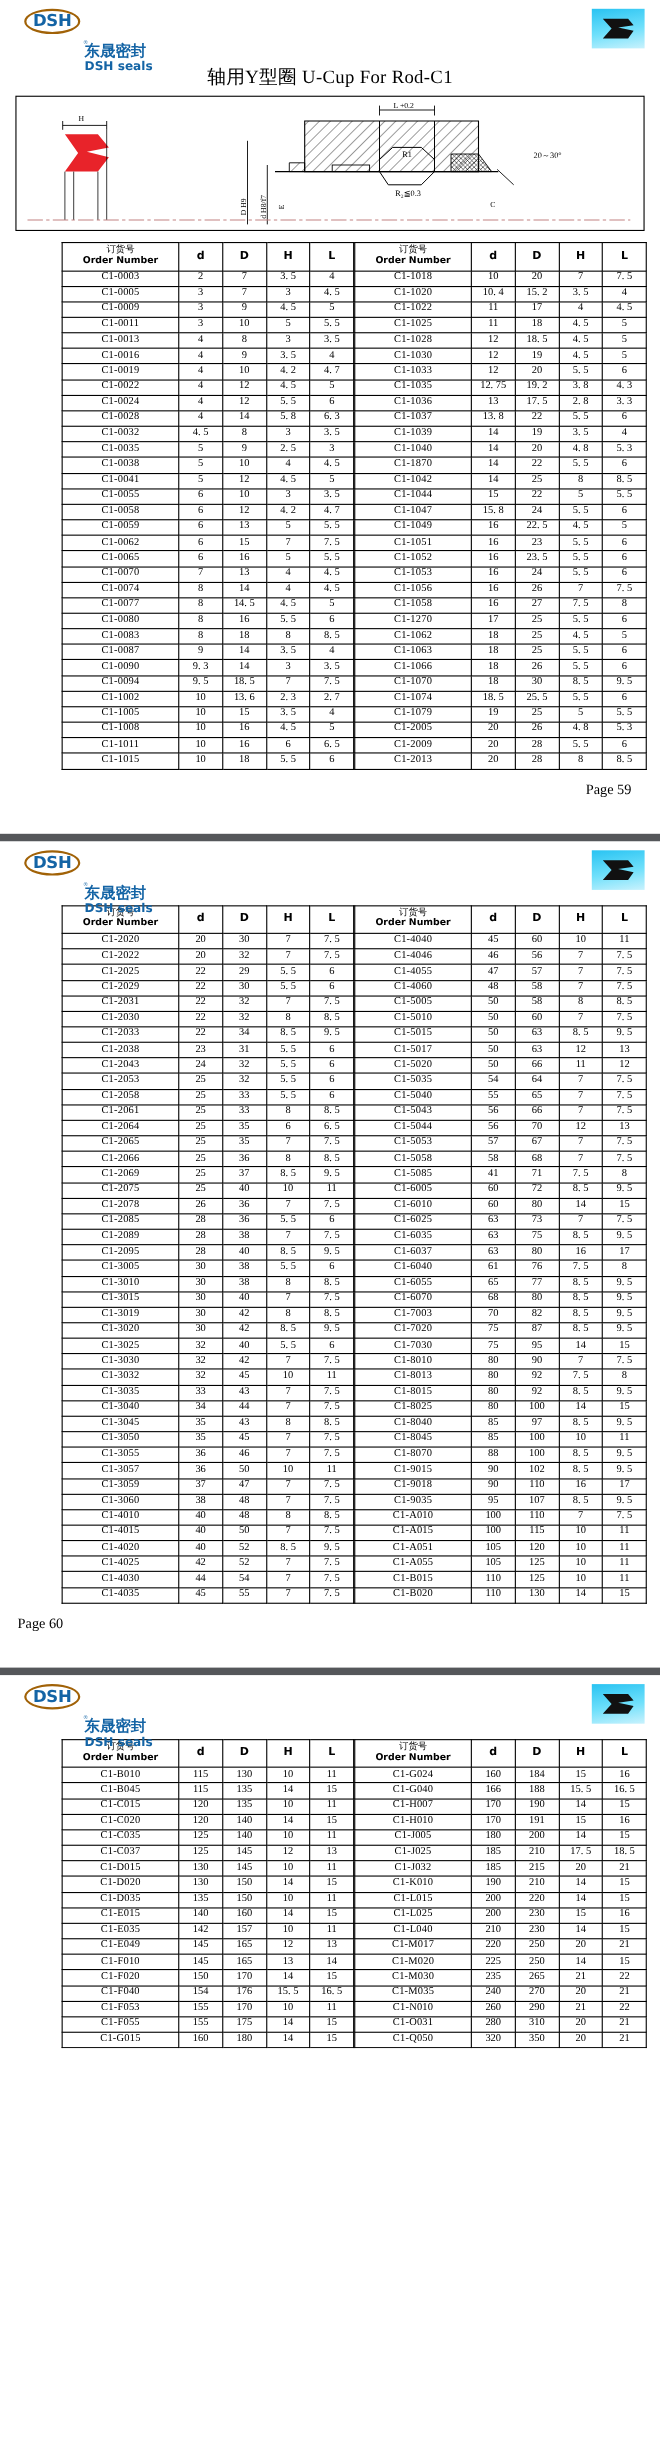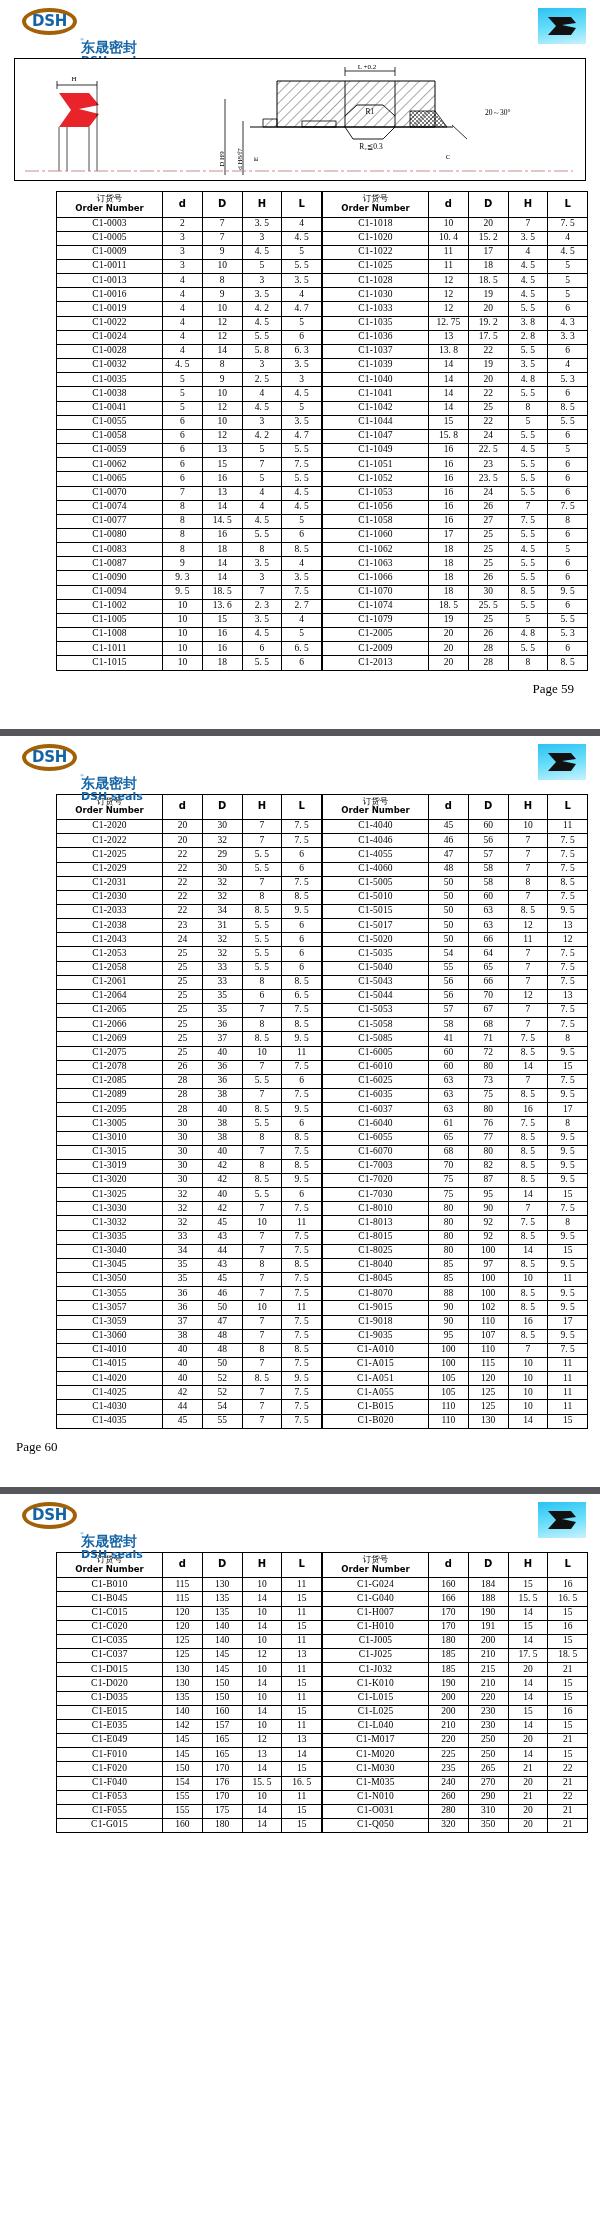--- a/index.html
+++ b/index.html
@@ -16,21 +16,21 @@
   .page-header {
     position: relative;
     height: 58px;
     padding: 8px 14px 0 22px;
     display: flex;
     align-items: flex-start;
     justify-content: space-between;
   }
   .brand { display: flex; align-items: flex-start; gap: 4px; }
   .brand-mark {
-    border: 4px solid #a16207;
+    border: 2px solid #a16207;
     border-radius: 50%;
     color: #1464A5;
     font-family: "DejaVu Sans", sans-serif;
     font-weight: bold;
     font-size: 15px;
     letter-spacing: -0.3px;
     padding: 1px 6px 2px 6px;
     line-height: 16px;
   }
   .brand-text { line-height: 1; padding-top: 0px; position: relative; margin-top: 32px; }
@@ -166,20 +166,21 @@
             <span class="brand-cn">东晟密封</span>
             <span class="brand-en">DSH seals</span>
           </span>
         </div>
         <div class="corner-logo">
           <svg width="48" height="36" viewBox="0 0 48 36">
             <path d="M10 9 L33 9 L38 15 L24 17 L38 20 L33 27 L10 27 L18 18 Z" fill="#111"></path>
           </svg>
         </div>
       </div>
+      <div class="page-title">轴用Y型圈 U-Cup For Rod-C1</div>
       <div class="diagram-box"><svg width="568" height="120" viewBox="0 0 568 120">
           <defs>
             <pattern id="hatch" width="7" height="7" patternUnits="userSpaceOnUse" patternTransform="rotate(45)">
               <line x1="0" y1="0" x2="0" y2="7" stroke="#000" stroke-width="0.7"></line>
             </pattern>
             <pattern id="xhatch" width="4" height="4" patternUnits="userSpaceOnUse">
               <path d="M0 0 L4 4 M4 0 L0 4" stroke="#000" stroke-width="0.5"></path>
             </pattern>
           </defs>
           <line x1="42" y1="26" x2="82" y2="26" stroke="#000" stroke-width="0.8"></line>
@@ -566,21 +567,21 @@
                 <td>4</td>
               </tr>
               <tr>
                 <td class="order">C1-1040</td>
                 <td>14</td>
                 <td>20</td>
                 <td>4. 8</td>
                 <td>5. 3</td>
               </tr>
               <tr>
-                <td class="order">C1-1041</td>
+                <td class="order">C1-1870</td>
                 <td>14</td>
                 <td>22</td>
                 <td>5. 5</td>
                 <td>6</td>
               </tr>
               <tr>
                 <td class="order">C1-1042</td>
                 <td>14</td>
                 <td>25</td>
                 <td>8</td>
@@ -636,21 +637,21 @@
                 <td>7. 5</td>
               </tr>
               <tr>
                 <td class="order">C1-1058</td>
                 <td>16</td>
                 <td>27</td>
                 <td>7. 5</td>
                 <td>8</td>
               </tr>
               <tr>
-                <td class="order">C1-1060</td>
+                <td class="order">C1-1270</td>
                 <td>17</td>
                 <td>25</td>
                 <td>5. 5</td>
                 <td>6</td>
               </tr>
               <tr>
                 <td class="order">C1-1062</td>
                 <td>18</td>
                 <td>25</td>
                 <td>4. 5</td>

